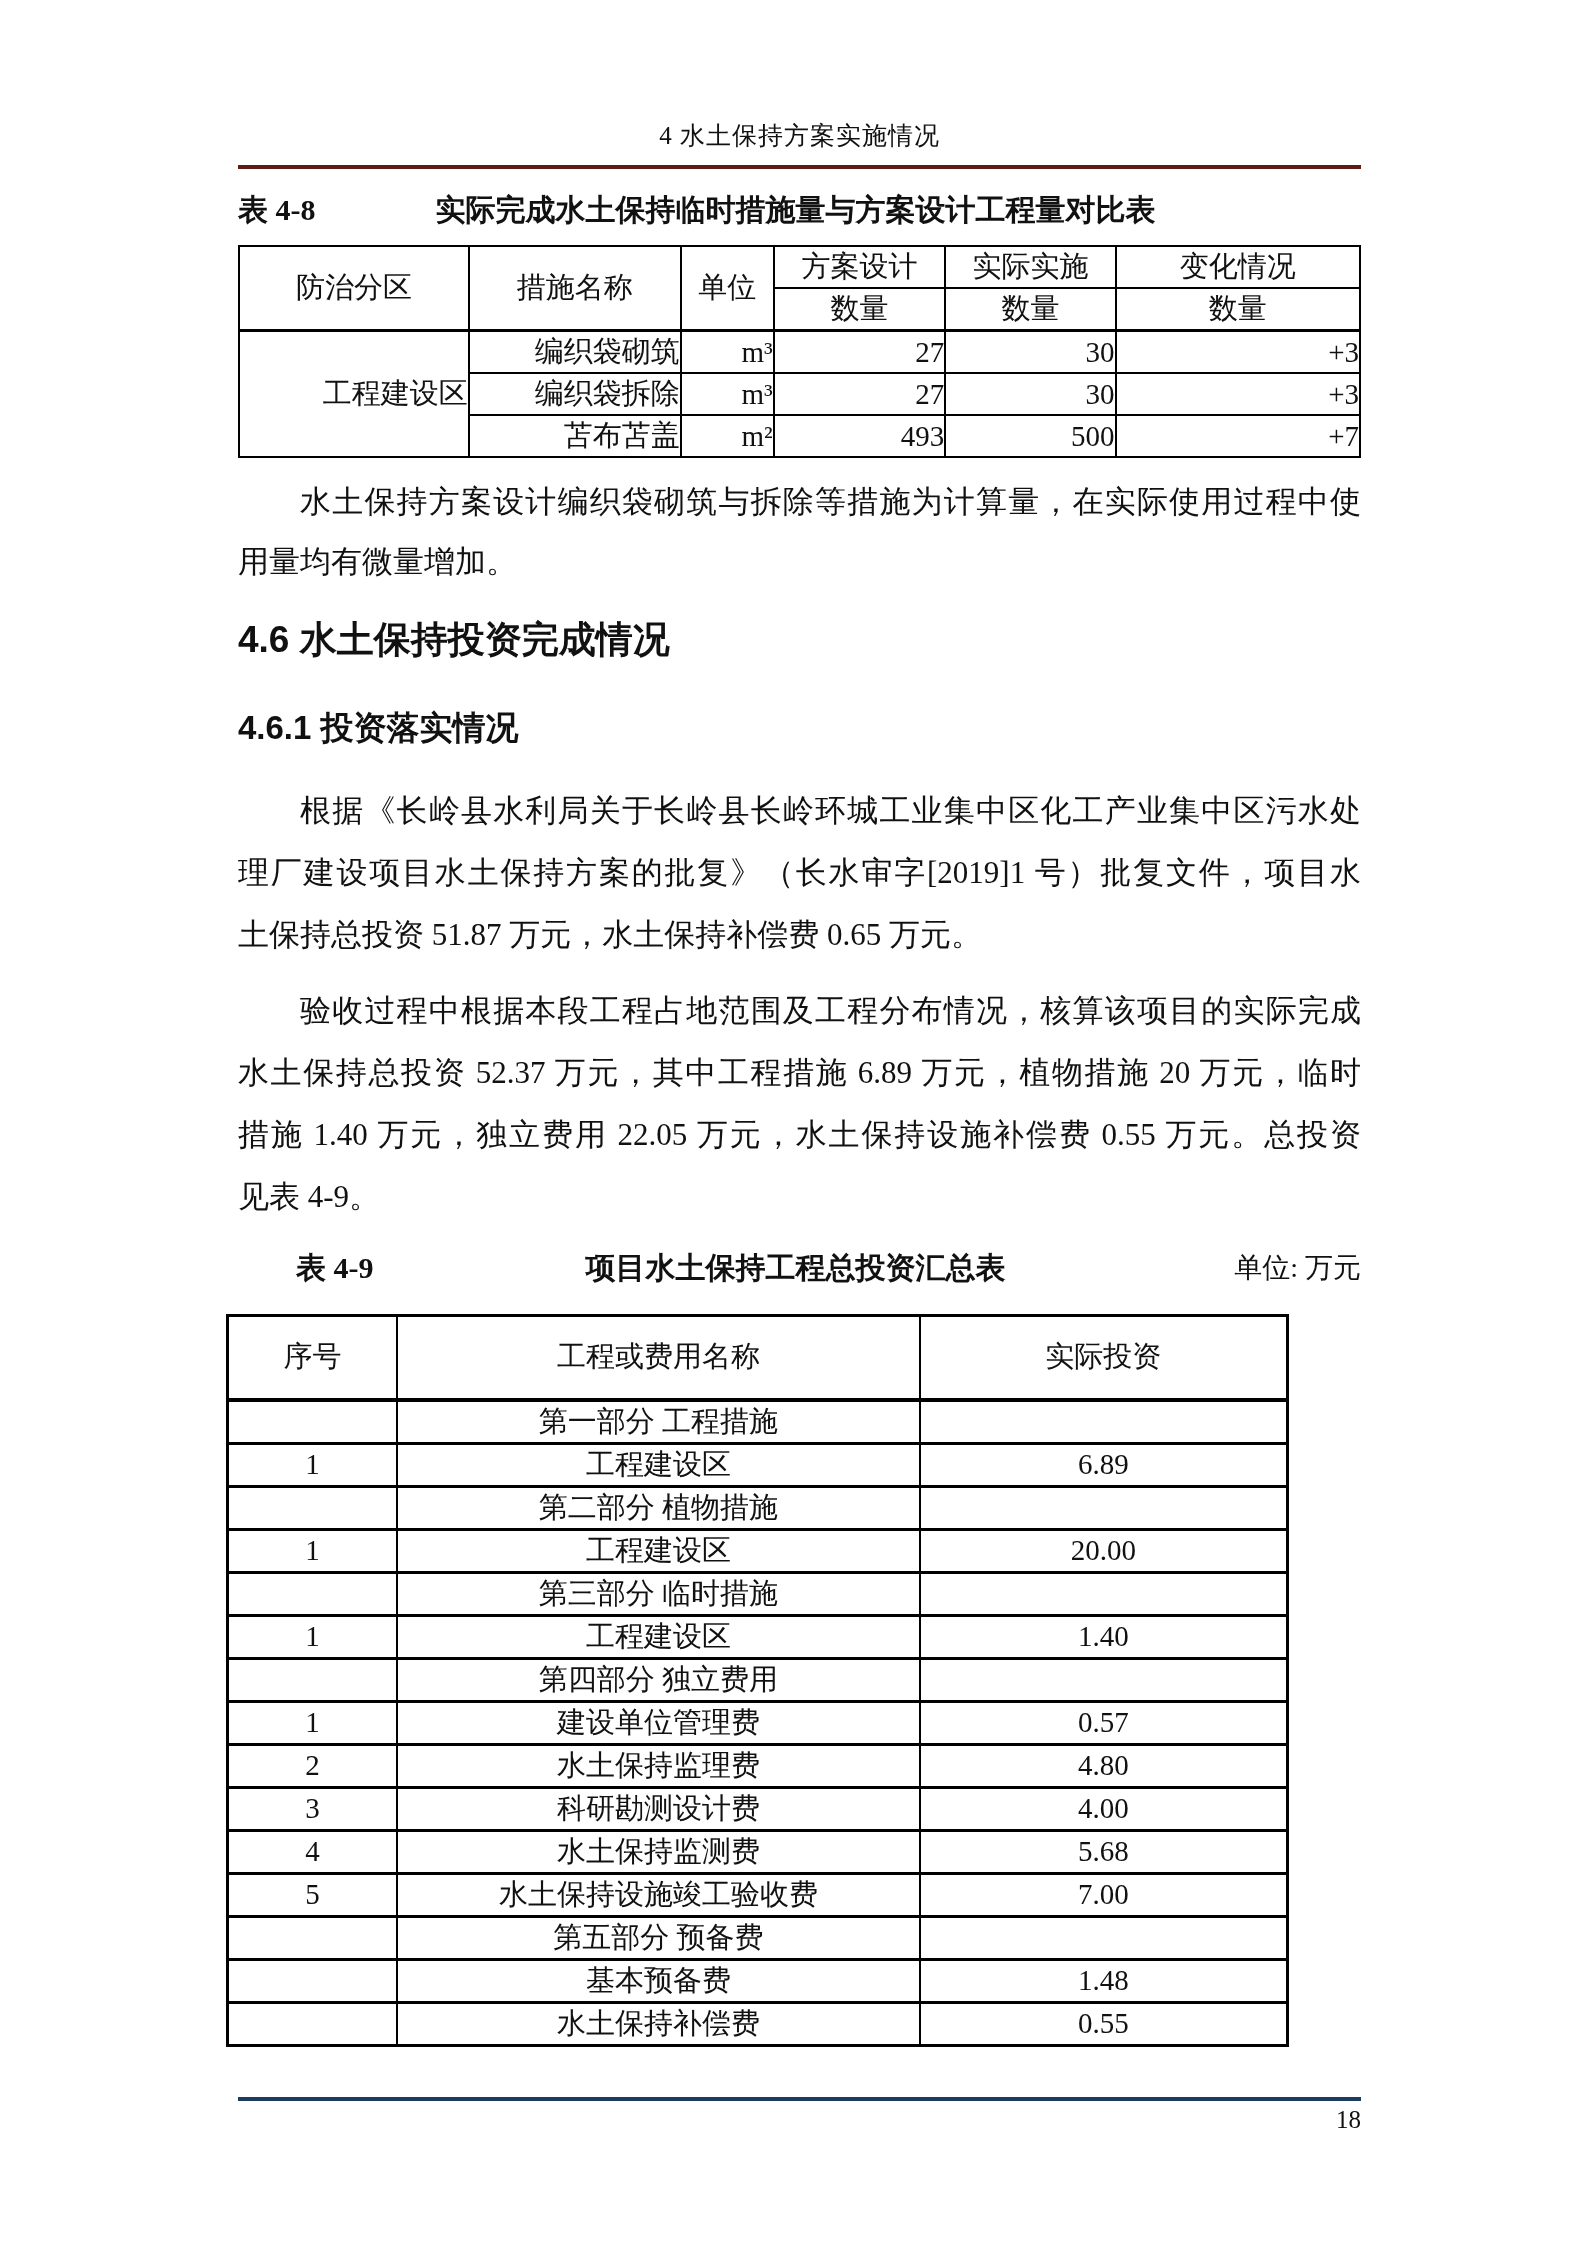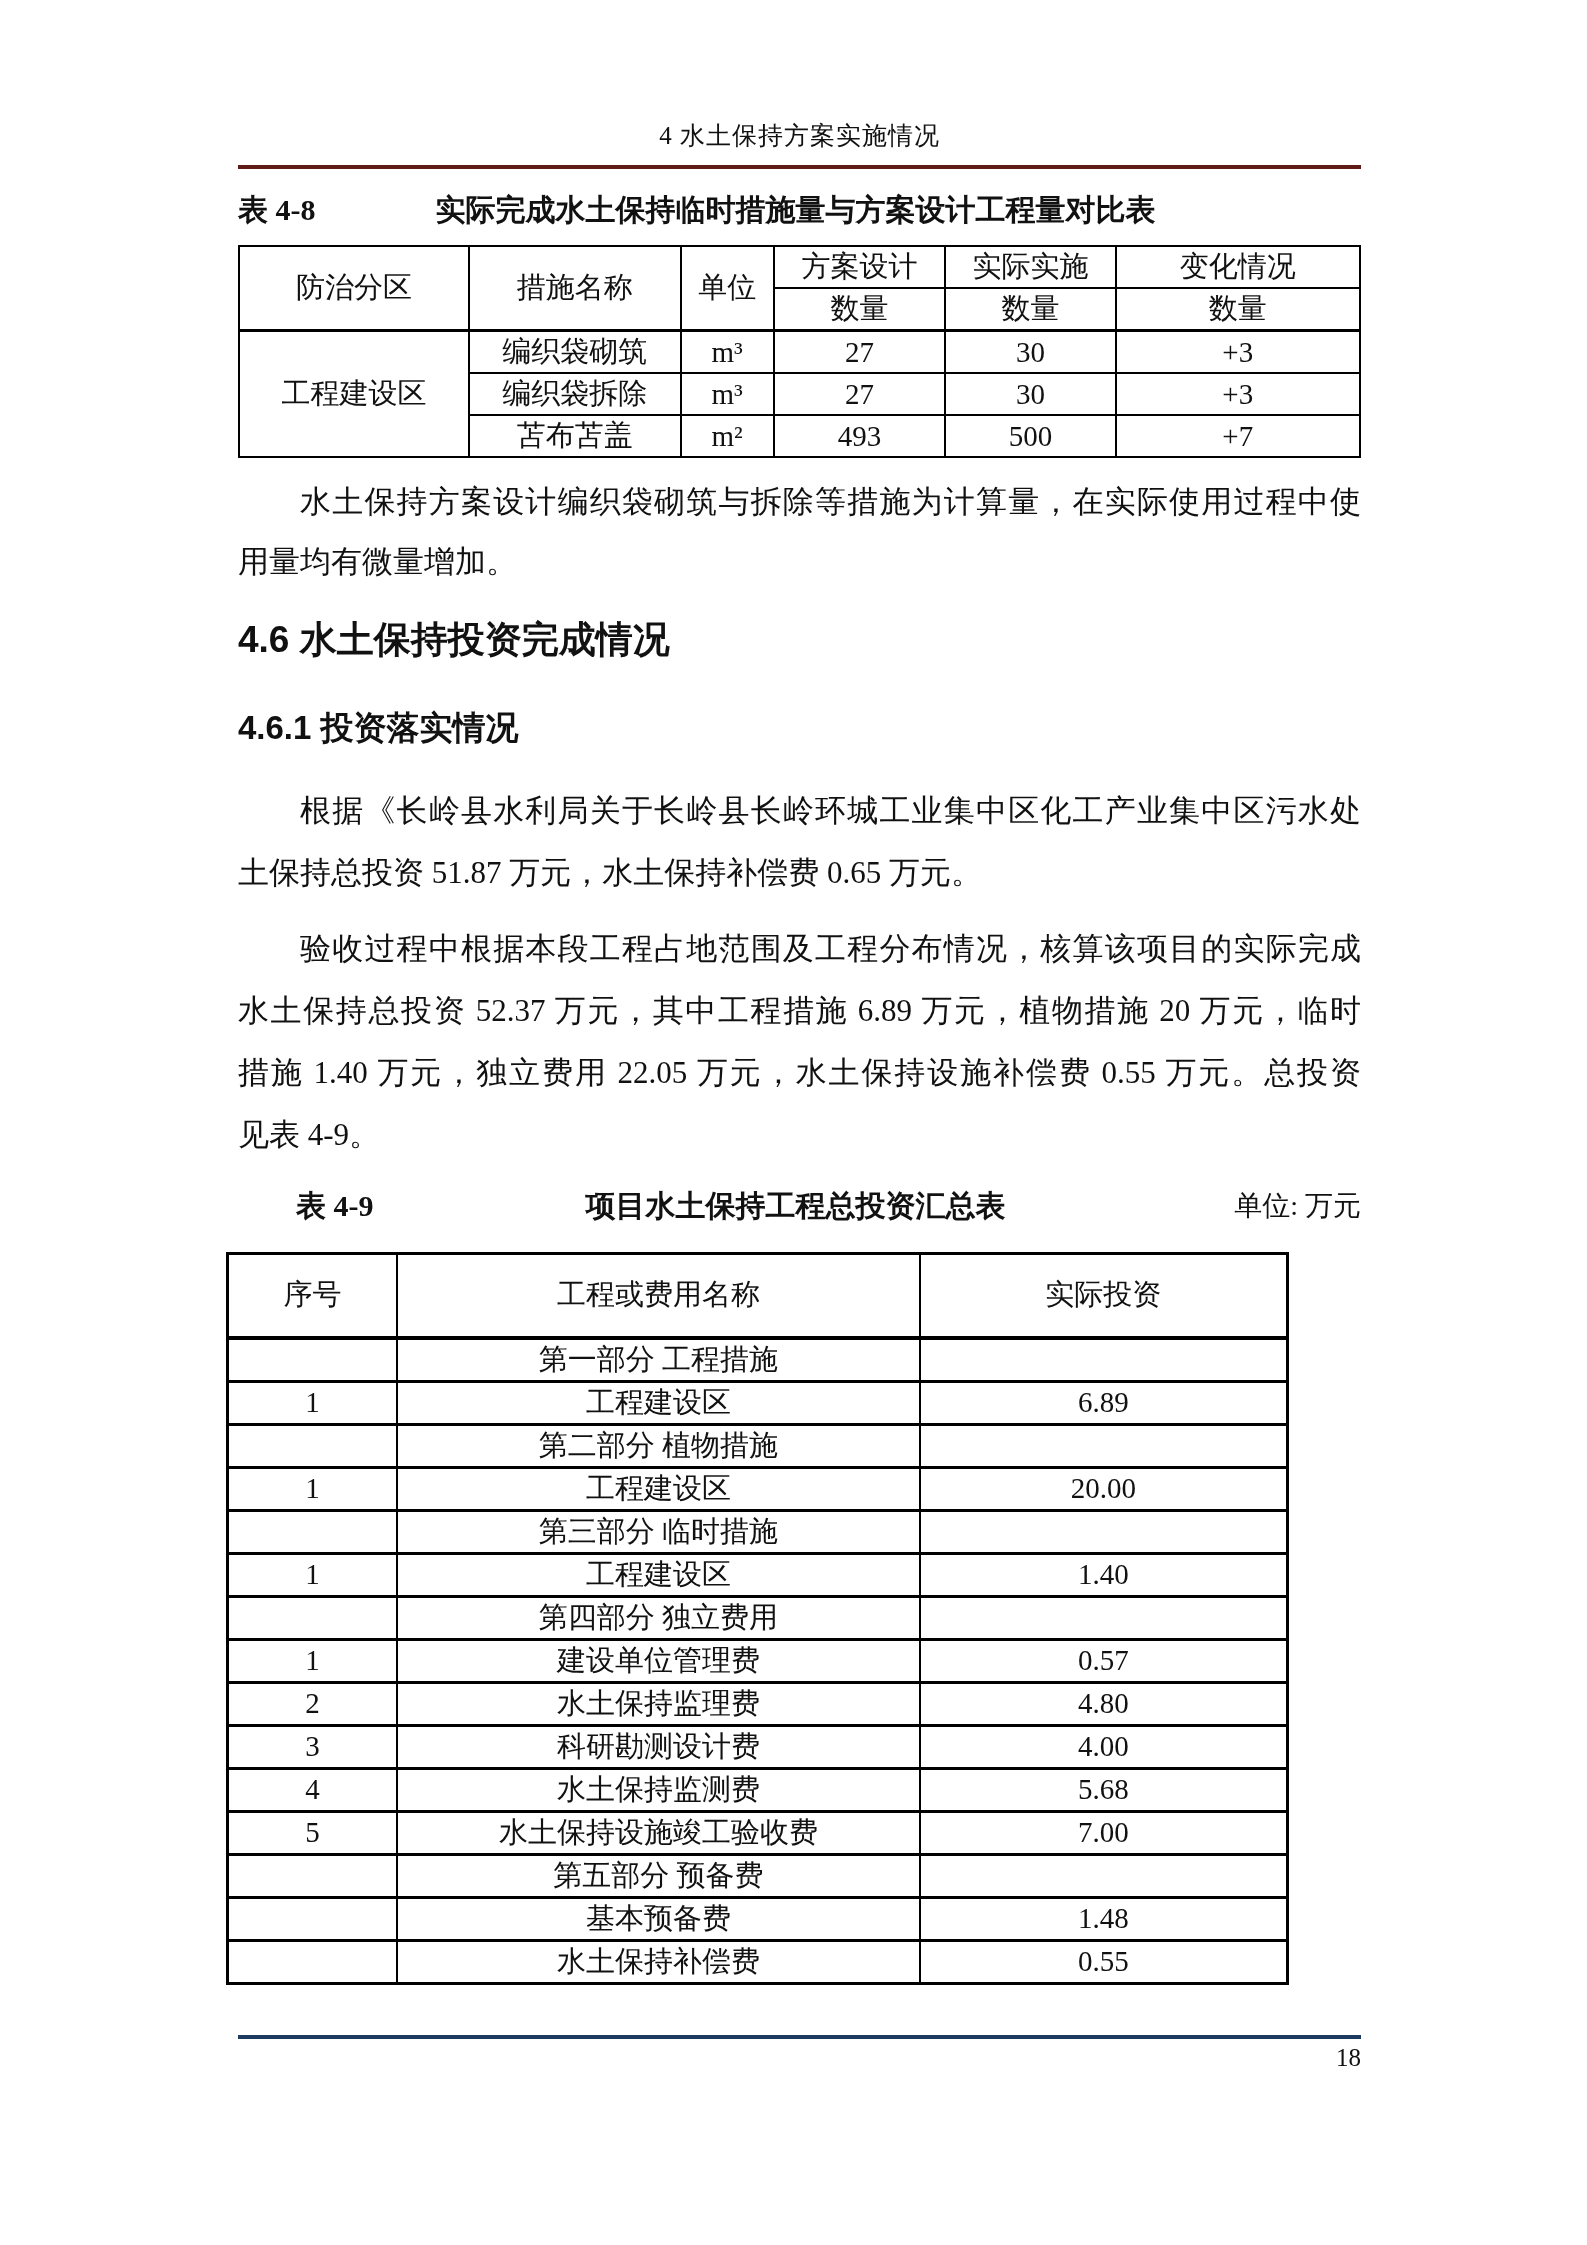--- a/index.html
+++ b/index.html
@@ -51,21 +51,21 @@
   }
   td,th{
     text-align:center;vertical-align:middle;
     font-weight:normal;
     overflow:hidden;
   }
   
   .t48{margin-top:18px;border:2px solid #0f172a;}
   .t48 th,.t48 td{border:2px solid #000;font-size:29px;}
   .t48 thead th{height:38px;}
-  .t48 tbody td{height:40px;}
+  .t48 tbody td{height:40px;text-align:right;}
   .t48 tbody tr.body-first td{border-top:3px solid #000;}
   
   .para{margin-top:14px;font-size:31px;}
   .para .line{
     height:62px;line-height:62px;white-space:nowrap;
     text-align:justify;text-align-last:justify;
   }
   .para.pa .line{height:60px;line-height:60px;}
   .para .line.indent{padding-left:62px;}
   .para .line.last{text-align:left;text-align-last:left;}
@@ -163,20 +163,21 @@
     <div class="para pa">
       <div class="line indent">水土保持方案设计编织袋砌筑与拆除等措施为计算量，在实际使用过程中使</div>
       <div class="line last">用量均有微量增加。</div>
     </div>
 
     <div class="h2">4.6 水土保持投资完成情况</div>
     <div class="h3">4.6.1 投资落实情况</div>
 
     <div class="para pb">
       <div class="line indent">根据《长岭县水利局关于长岭县长岭环城工业集中区化工产业集中区污水处</div>
+      <div class="line">理厂建设项目水土保持方案的批复》（长水审字[2019]1 号）批复文件，项目水</div>
       <div class="line last">土保持总投资 51.87 万元，水土保持补偿费 0.65 万元。</div>
     </div>
 
     <div class="para">
       <div class="line indent">验收过程中根据本段工程占地范围及工程分布情况，核算该项目的实际完成</div>
       <div class="line">水土保持总投资 52.37 万元，其中工程措施 6.89 万元，植物措施 20 万元，临时</div>
       <div class="line">措施 1.40 万元，独立费用 22.05 万元，水土保持设施补偿费 0.55 万元。总投资</div>
       <div class="line last">见表 4-9。</div>
     </div>
 

